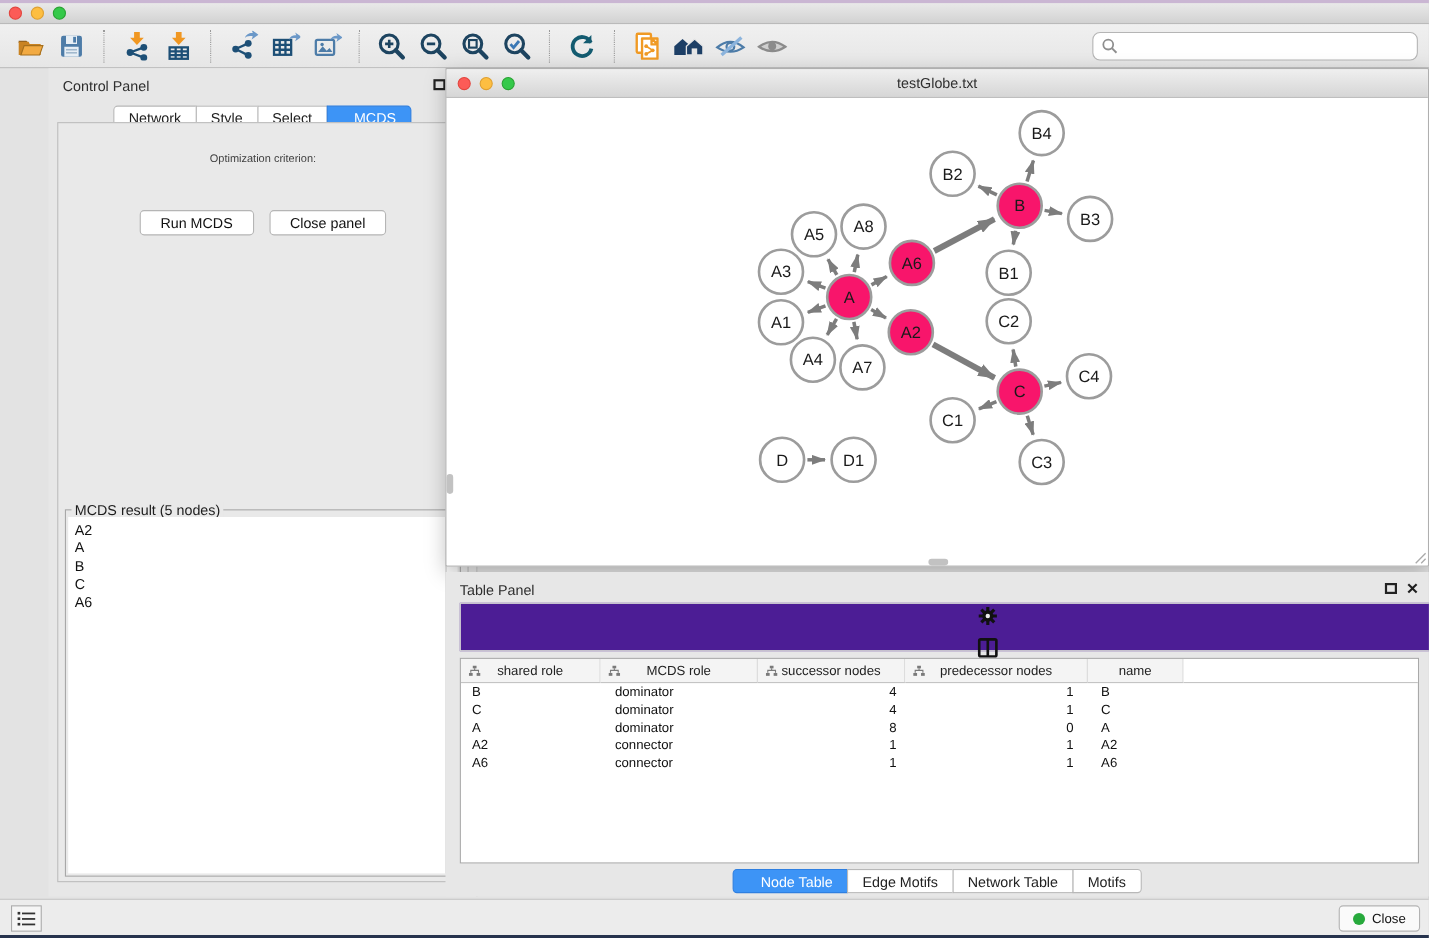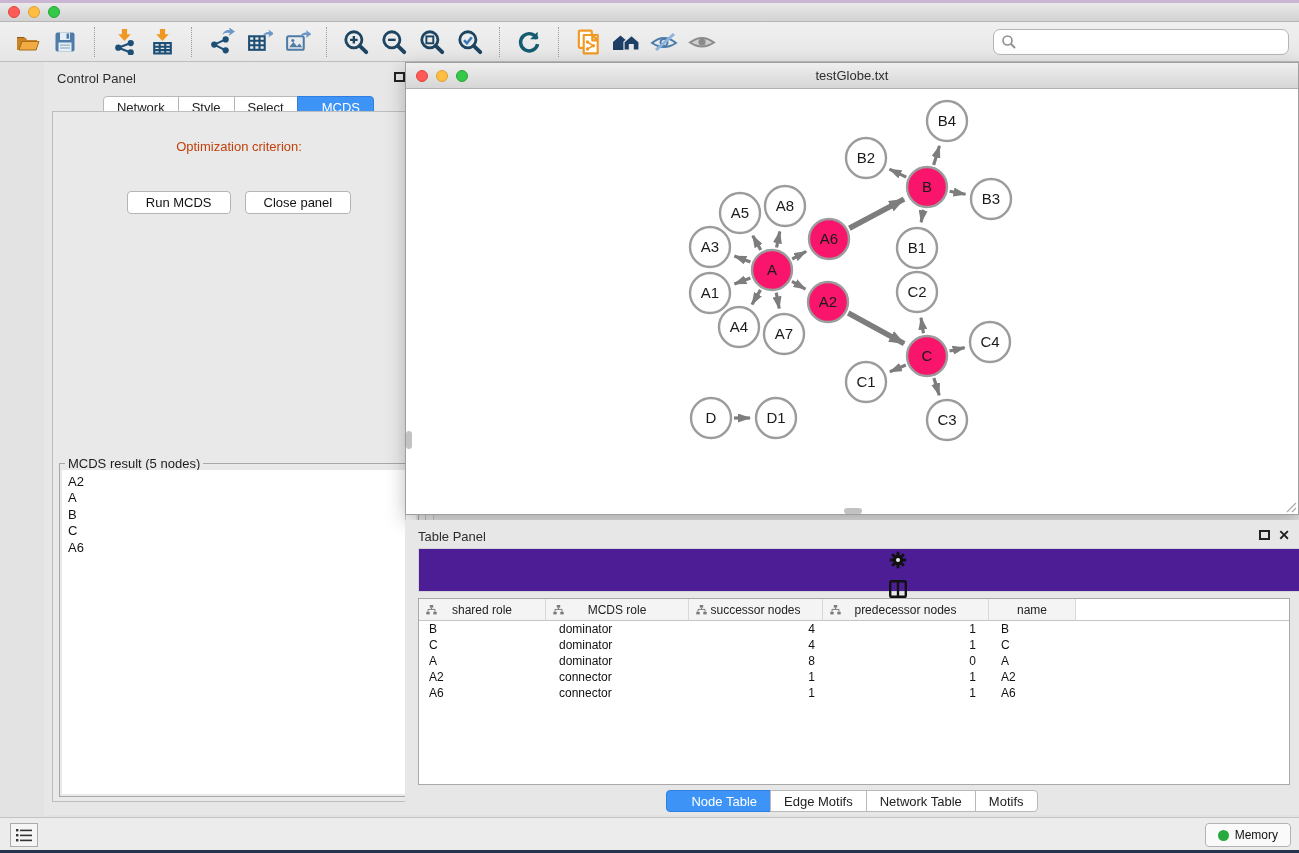--- a/index.html
+++ b/index.html
@@ -47,21 +47,21 @@
   .control-panel .seg-tabs { position:absolute; left:0; top:34px; width:100%; }
   .seg { background:#fff; border:1px solid #b8b8b8; margin-left:-1px; padding:3px 13px;
          font-size:13px; color:#222; cursor:pointer; height:22px; line-height:15px; }
   .seg:first-child { border-radius:4px 0 0 4px; margin-left:0; }
   .seg:last-child  { border-radius:0 4px 4px 0; }
   .seg.active { background:#3d94f6; border-color:#2f7fe0; color:#fff;padding-left:24px; }
 
   .cp-box { position:absolute; left:8px; top:49px; width:374px; height:691px;
             border:1px solid #bdbdbd; background:#e9e9e9; }
   .opt-label { position:absolute; left:0; width:100%; top:27px; text-align:center;
-               font-size:13px; color:#c2410c; }
+               font-size:10px; color:#404040; }
   .select { position:absolute; left:35px; top:45px; width:313px; height:24px; background:#fff;
             border:1px solid #b0b0b0; border-radius:4px; cursor:pointer; }
   .select .sel-val { position:absolute; left:10px; top:4px; font-size:13px; color:#111; }
   .stepper { position:absolute; right:0; top:-1px; width:22px; height:24px; border-radius:0 4px 4px 0;
              background:linear-gradient(#8fc0fa,#3a86f2); }
   .stepper i { position:absolute; left:6px; width:0; height:0; border-left:5px solid transparent;
                border-right:5px solid transparent; }
   .stepper i.up { top:5px; border-bottom:5px solid #fff; }
   .stepper i.dn { bottom:5px; border-top:5px solid #fff; }
   .btn-row { position:absolute; left:0; top:79px; width:100%; display:flex; justify-content:center; gap:14px; }
@@ -563,18 +563,18 @@
             <rect x="5" y="2.6" width="12" height="1.6"></rect>
             <rect x="1" y="7" width="2.4" height="2.4"></rect>
             <rect x="5" y="7.6" width="12" height="1.6"></rect>
             <rect x="1" y="12" width="2.4" height="2.4"></rect>
             <rect x="5" y="12.6" width="12" height="1.6"></rect>
           </g>
         </svg>
     </button>
     <button class="mem-btn">
       <span class="mem-dot"></span>
-      <span>Memory</span>
+      <span>Close</span>
     </button>
   </div>
 
   <div class="desk-bottom"></div>
 </div>
 
 </body></html>

